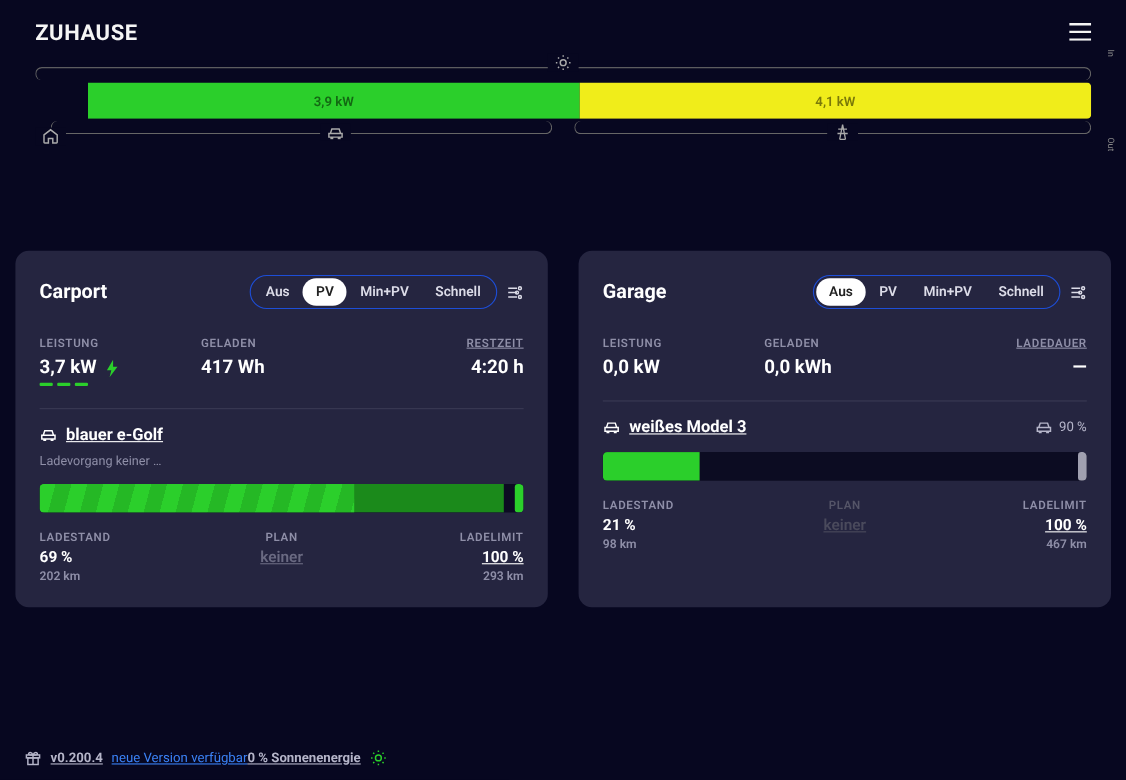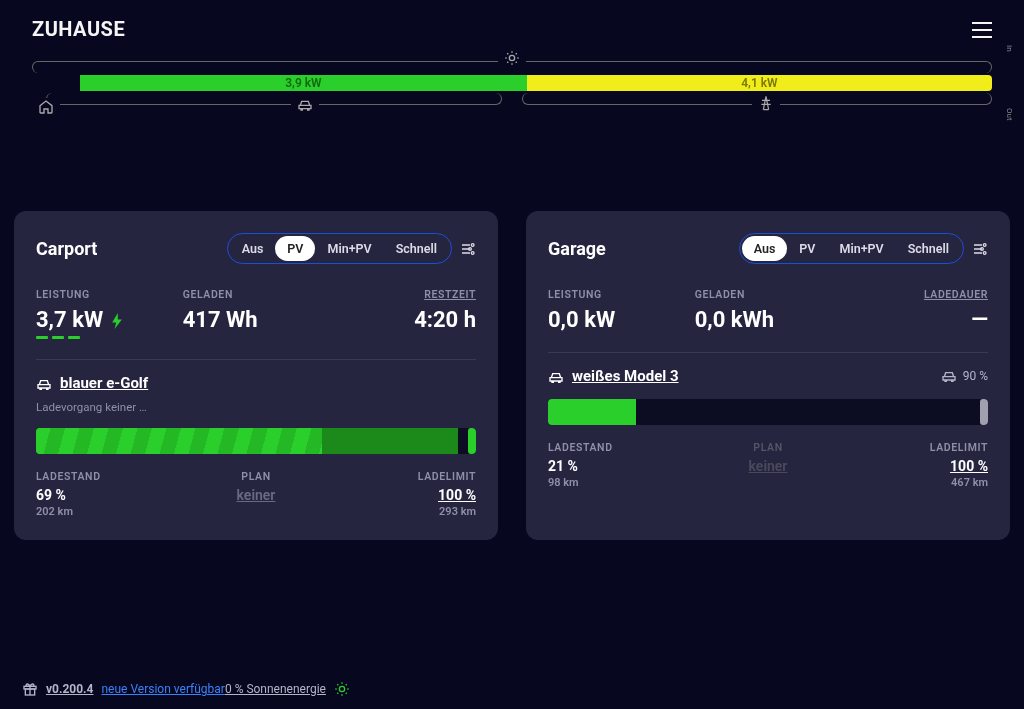--- a/index.html
+++ b/index.html
@@ -5,21 +5,21 @@
 * { box-sizing: border-box; margin: 0; padding: 0; }
 body { background: #070720; color: #ccd; font-family: -apple-system, BlinkMacSystemFont, "Segoe UI", Roboto, sans-serif; width: 1024px; height: 709px; overflow: hidden; position: relative; }
 
 
 .header { display: flex; justify-content: space-between; align-items: center; padding: 16px 32px 8px; }
 .header h1 { color: #f5f5f5; font-size: 20px; font-weight: 700; letter-spacing: 0.5px; }
 .menu-btn { color: #f5f5f5; font-size: 22px; cursor: pointer; }
 
 
 .energy-wrap { padding: 4px 32px 8px; position: relative; }
-.bar-row { display: flex; height: 16px; border-radius: 4px; overflow: hidden; padding-left: 48px; }
+.bar-row { display: flex; height: 33px; border-radius: 4px; overflow: hidden; padding-left: 48px; }
 .bar-green { background: #2bcf2b; display: flex; justify-content: center; align-items: center; color: #0a3; font-size: 12px; font-weight: 600; color: #136813; }
 .bar-yellow { background: #f0ed1a; display: flex; justify-content: center; align-items: center; font-size: 12px; font-weight: 600; color: #7a7909; }
 
 .bracket { position: relative; height: 20px; }
 .bracket.top { margin-bottom: 2px; }
 .bracket.bot { margin-top: 2px; }
 .br-line { position: absolute; border: 1px solid #666; border-radius: 6px; height: 12px; }
 .br-line.top { left:0; right:0; bottom:0; border-bottom:none; }
 .br-line.bot-left { top:0; left: 14px; width: calc(49% - 14px); border-top:none; }
 .br-line.bot-right { top:0; left: 51%; right: 0; border-top:none; }
@@ -41,21 +41,21 @@
 .mode-pill { display: flex; background: transparent; border: 1px solid #1d4ed8; border-radius: 18px; padding: 2px; }
 .mode-opt { color: #dcdce8; font-size: 12.5px; font-weight: 600; padding: 5px 12px; border-radius: 14px; cursor: pointer; }
 .mode-opt.active { background: #fff; color: #222; }
 .settings-icon { color: #dcdce8; font-size: 14px; cursor: pointer; }
 
 .stats-row { display: flex; justify-content: space-between; margin-bottom: 8px; }
 .stat { flex:1; }
 .stat.right { text-align: right; }
 .stat-label { color: #8f8fa8; font-size: 10.5px; letter-spacing: 0.6px; font-weight: 600; }
 .stat-label.ul { text-decoration: underline; }
-.stat-val { color: #fff; font-size: 22px; font-weight: 700; margin-top: 6px; }
+.stat-val { color: #fff; font-size: 17px; font-weight: 700; margin-top: 6px; }
 .leistung-val { display: flex; align-items: center; gap: 8px; }
 .bolt { color: #2bcf2b; font-size: 15px; }
 .phase-dashes { display:flex; gap:4px; margin-top:4px; }
 .phase-dashes span { width:12px; height:3px; background:#2bcf2b; border-radius:1px; }
 
 .card hr { border: none; border-top: 1px solid #3a3a54; margin: 20px 0 14px; }
 
 .veh-header { display:flex; justify-content:space-between; align-items:center; }
 .veh-name { display:flex; align-items:center; gap:8px; color:#fff; font-size:15px; font-weight:700; }
 .veh-name span.name { text-decoration: underline; }
@@ -81,21 +81,21 @@
 .triple .col.disabled .lbl { color:#555568; }
 .triple .col.disabled .plan-val { color:#4a4a5c; }
 .triple .val.ul { text-decoration:underline; }
 
 
 .footer { position:absolute; bottom:0; left:0; right:0; display:flex; justify-content:flex-start; align-items:center; padding: 12px 22px; font-size:12px; }
 .footer-left { display:flex; align-items:center; gap:8px; color:#b5b5c9; }
 .footer-left .v { font-weight:700; text-decoration:underline; }
 .footer-left .upd { text-decoration:underline; color:#3b82f6; }
 .footer-right { display:flex; align-items:center; gap:8px; color:#b5b5c9; }
-.footer-right .txt { font-weight:400; text-decoration:underline; }
+.footer-right .txt { font-weight:700; text-decoration:underline; }
 .sun-small { color:#2bcf2b; }
 
 svg { display:inline-block; vertical-align:middle; }
 </style>
 </head>
 <body>
 
 <div class="header">
   <h1>ZUHAUSE</h1>
   <div class="menu-btn">

